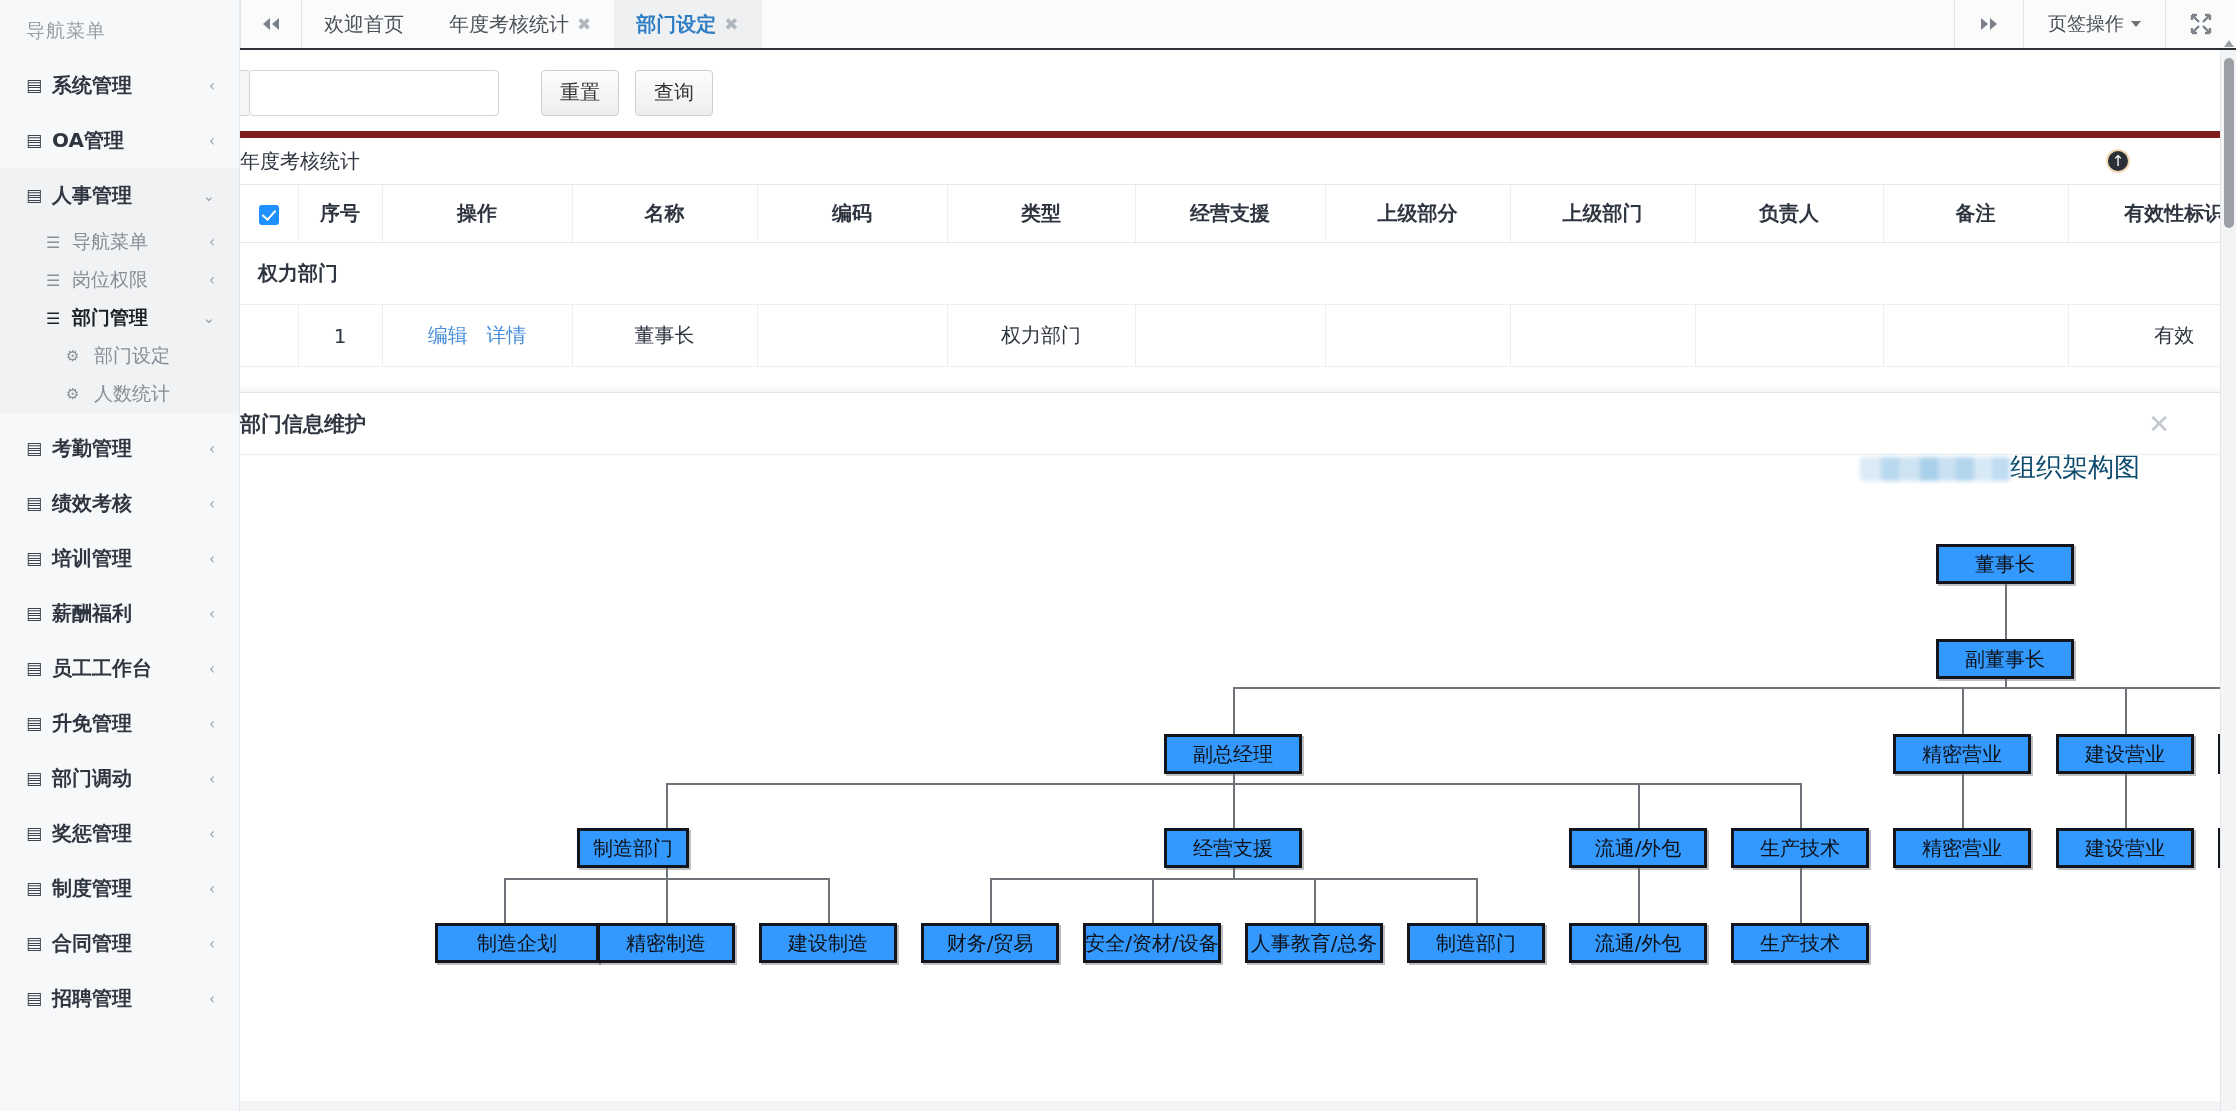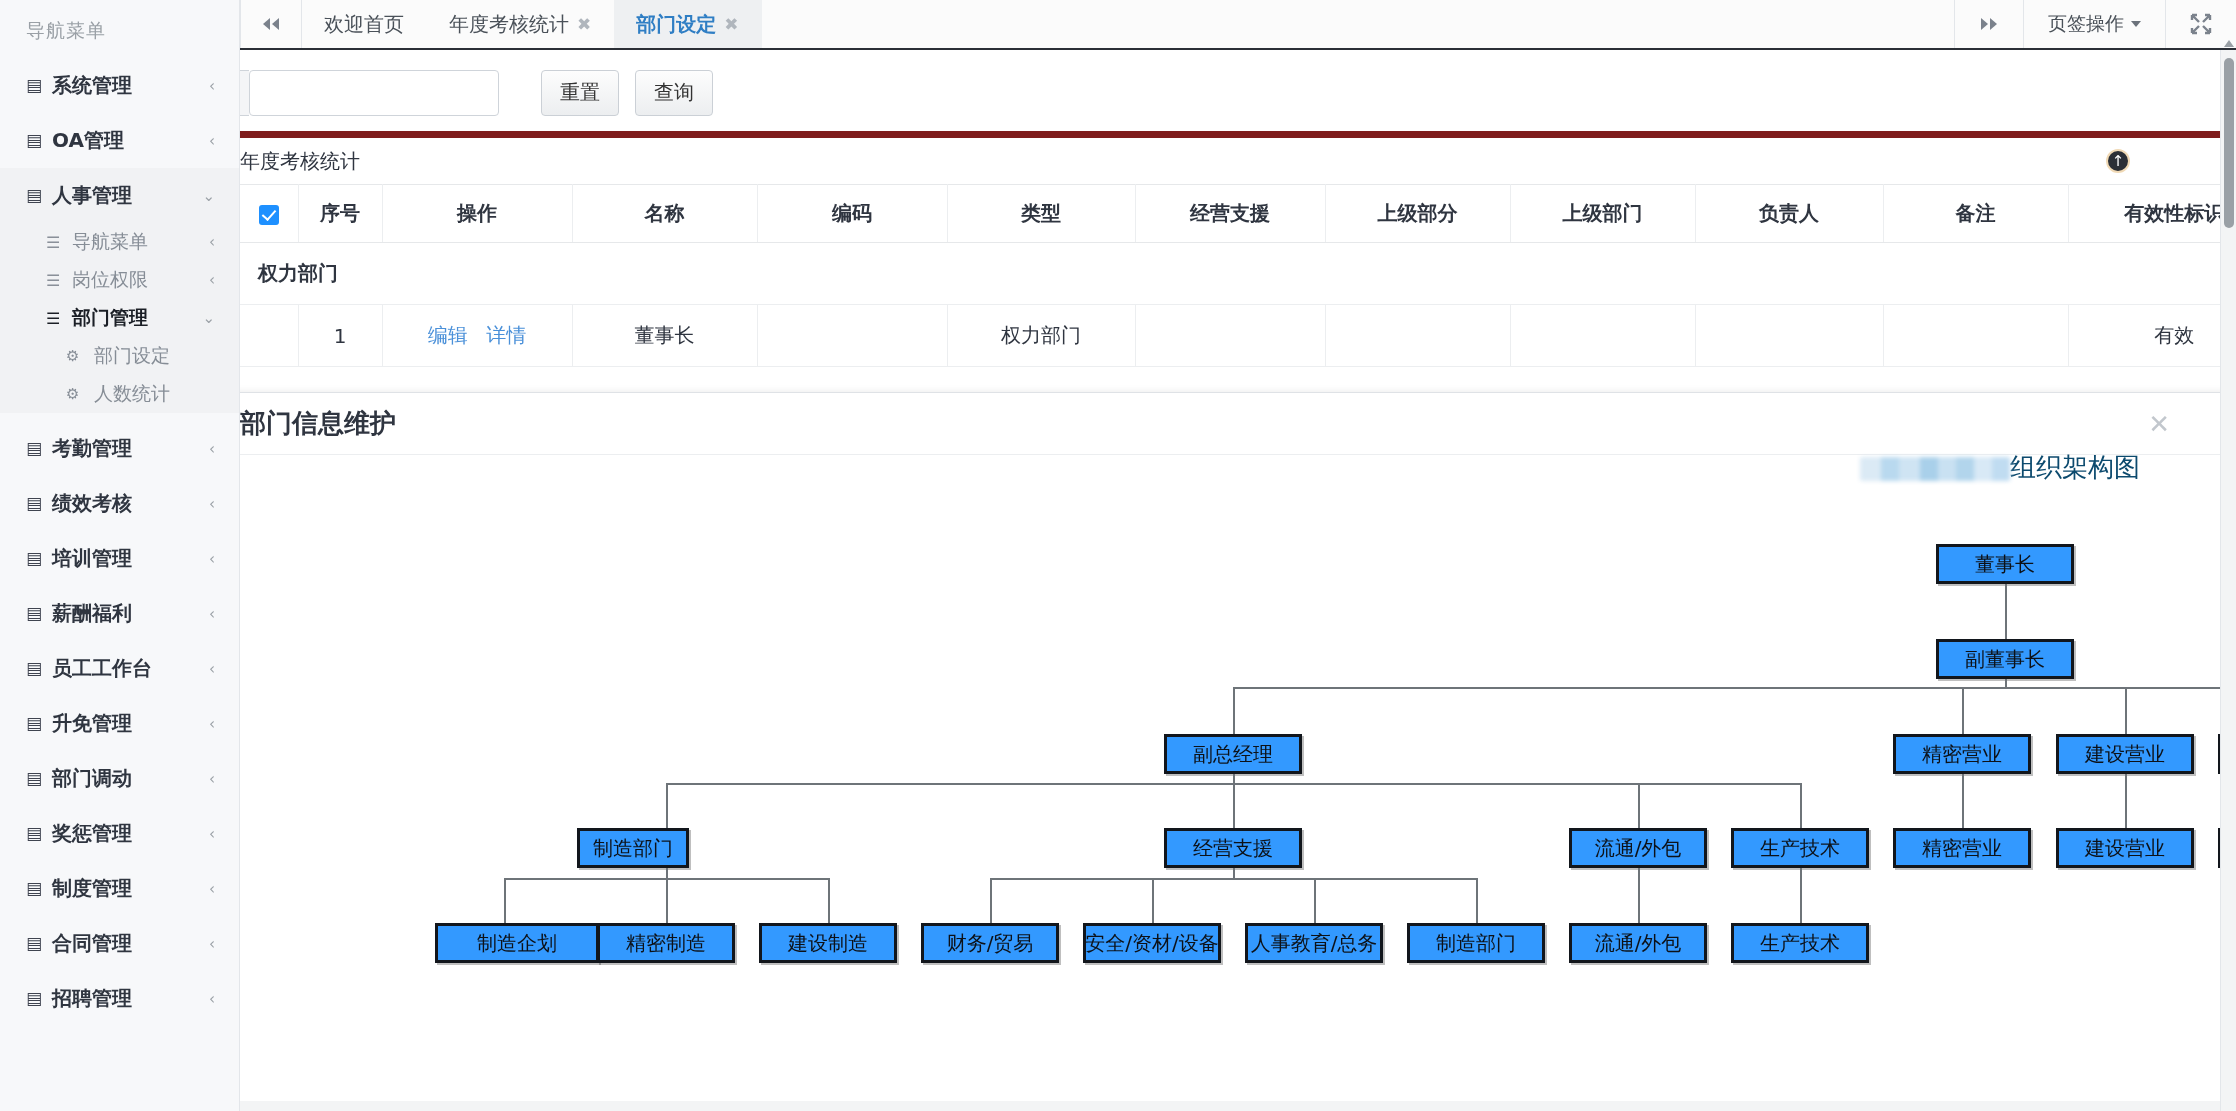--- a/index.html
+++ b/index.html
@@ -153,21 +153,21 @@
   
   .modal {
     position:absolute; left:-60px; right:0; top:392px; bottom:0;
     background:#fff; border-top:1px solid #dfe2e6;
     box-shadow:0 -2px 6px rgba(0,0,0,.06);
   }
   .modal-head {
     height:62px; display:flex; align-items:center;
     padding:0 26px 0 60px; border-bottom:1px solid #eceef0;
   }
-  .modal-title { font-size:26px; font-weight:bold; color:#2f3540; }
+  .modal-title { font-size:21px; font-weight:bold; color:#2f3540; }
   .modal-close { margin-left:auto; color:#c2c7cd; font-size:26px; cursor:pointer; margin-right:40px;}
   .modal-body { position:relative; height:calc(100% - 62px); overflow:hidden; }
 
   
   .chart-title {
     position:absolute; left:1620px; top:450px;
     font-size:26px; color:#0c4a6e; white-space:nowrap;
   }
   .redact {
     display:inline-block; vertical-align:middle;

